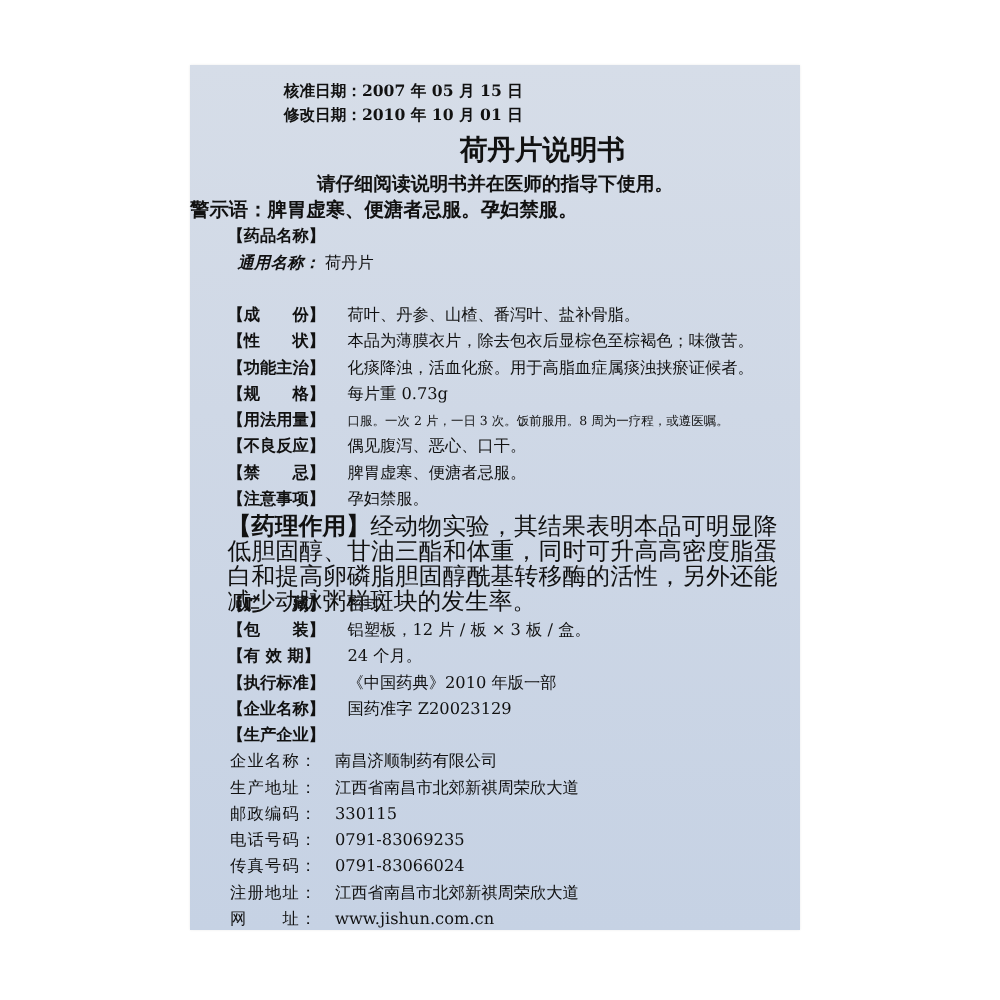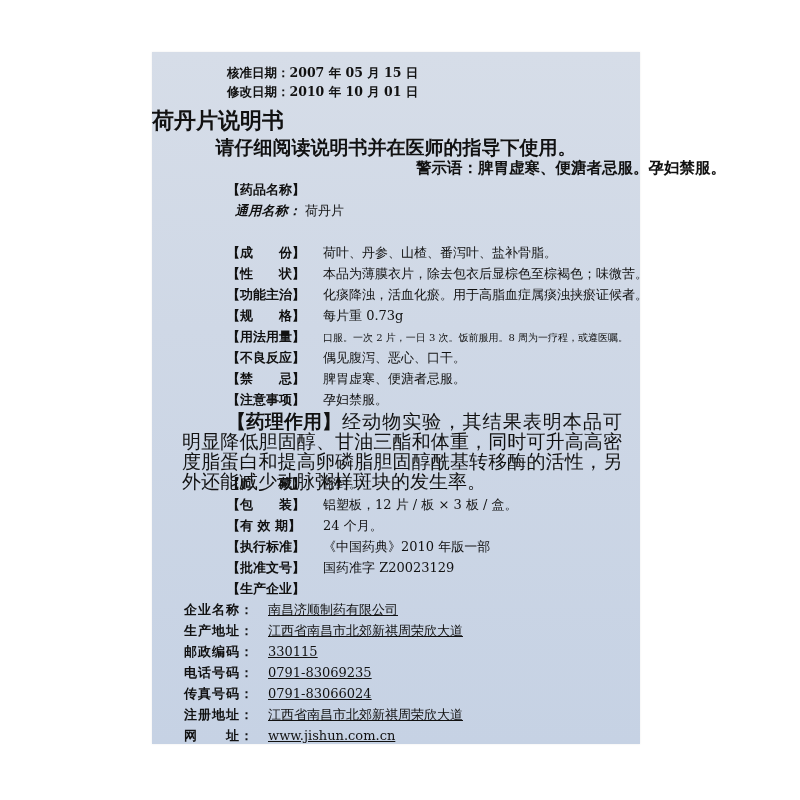--- a/index.html
+++ b/index.html
@@ -8,32 +8,32 @@
     font-family: "DejaVu Serif", "Liberation Serif", serif;
     color: #111;
   }
   .paper {
     position: absolute; left: 152px; top: 52px; width: 488px; height: 692px;
     background: linear-gradient(180deg, #d6dde8 0%, #cfd8e6 40%, #c6d2e4 100%);
     box-shadow: 0 0 2px rgba(0,0,0,0.08);
   }
   .line { position: absolute; white-space: nowrap; font-size: 13px; line-height: 18px; }
   .date { left: 43px; font-weight: bold; font-size: 12.5px; margin-left: 32px; }
-  .title { left: 0; width: 564px; text-align: left; font-size: 22px; font-weight: bold; line-height: 26px; }
-  .sub { left: 0; width: 488px; text-align: center; font-size: 19px; font-weight: bold; }
-  .warn { left: 0; width: 574px; text-align: right; font-size: 15.5px; font-weight: bold; font-family: "DejaVu Sans", "Liberation Sans", sans-serif; }
+  .title { left: 0; width: 564px; text-align: center; font-size: 22px; font-weight: bold; line-height: 26px; }
+  .sub { left: 0; width: 488px; text-align: center; font-size: 15px; font-weight: bold; }
+  .warn { left: 0; width: 574px; text-align: left; font-size: 15.5px; font-weight: bold; font-family: "DejaVu Sans", "Liberation Sans", sans-serif; }
   .row { left: 30px; }
-  .lbl { display: inline-block; font-weight: bold; margin-left: 45px; }
+  .lbl { display: inline-block; font-weight: bold; }
   .br-lbl { width: 96px; }
   .plain-lbl { width: 66px; padding-left: 8px; text-align: justify; text-align-last: justify; font-style: italic; }
   .cv { margin-left: 4px; }
   .para { left: 30px; width: 440px; white-space: normal; font-size: 19px; line-height: 20px; text-align: justify; }
   .co-row { left: 32px; }
-  .co-lbl { display: inline-block; width: 78px; font-weight: bold; letter-spacing: 1px; }
-  .co-val { margin-left: 6px; text-decoration: underline; }
+  .co-lbl { display: inline-block; width: 78px; font-weight: normal; letter-spacing: 1px; }
+  .co-val { margin-left: 6px; }
 </style>
 </head>
 <body>
 
 <div class="paper">
   <div class="line date" style="top:12px">
     <span>核准日期：</span><span>2007 年 05 月 15 日</span>
   </div>
   <div class="line date" style="top:31px">
     <span>修改日期：</span><span>2010 年 10 月 01 日</span>
@@ -85,21 +85,21 @@
   <div class="line row" style="top:444px">
     <span class="lbl br-lbl">【包　　装】</span><span>铝塑板，12 片 / 板 × 3 板 / 盒。</span>
   </div>
   <div class="line row" style="top:465px">
     <span class="lbl br-lbl">【有 效 期】</span><span>24 个月。</span>
   </div>
   <div class="line row" style="top:486px">
     <span class="lbl br-lbl">【执行标准】</span><span>《中国药典》2010 年版一部</span>
   </div>
   <div class="line row" style="top:507px">
-    <span class="lbl br-lbl">【批准文号】</span><span>国药准字 Z20023129</span>
+    <span class="lbl br-lbl">【企业名称】</span><span>国药准字 Z20023129</span>
   </div>
 
   <div class="line row" style="top:528px">
     <span class="lbl">【生产企业】</span>
   </div>
   <div class="line co-row" style="top:549px">
     <span class="co-lbl">企业名称：</span><span class="co-val">南昌济顺制药有限公司</span>
   </div>
   <div class="line co-row" style="top:570px">
     <span class="co-lbl">生产地址：</span><span class="co-val">江西省南昌市北郊新祺周荣欣大道</span>

